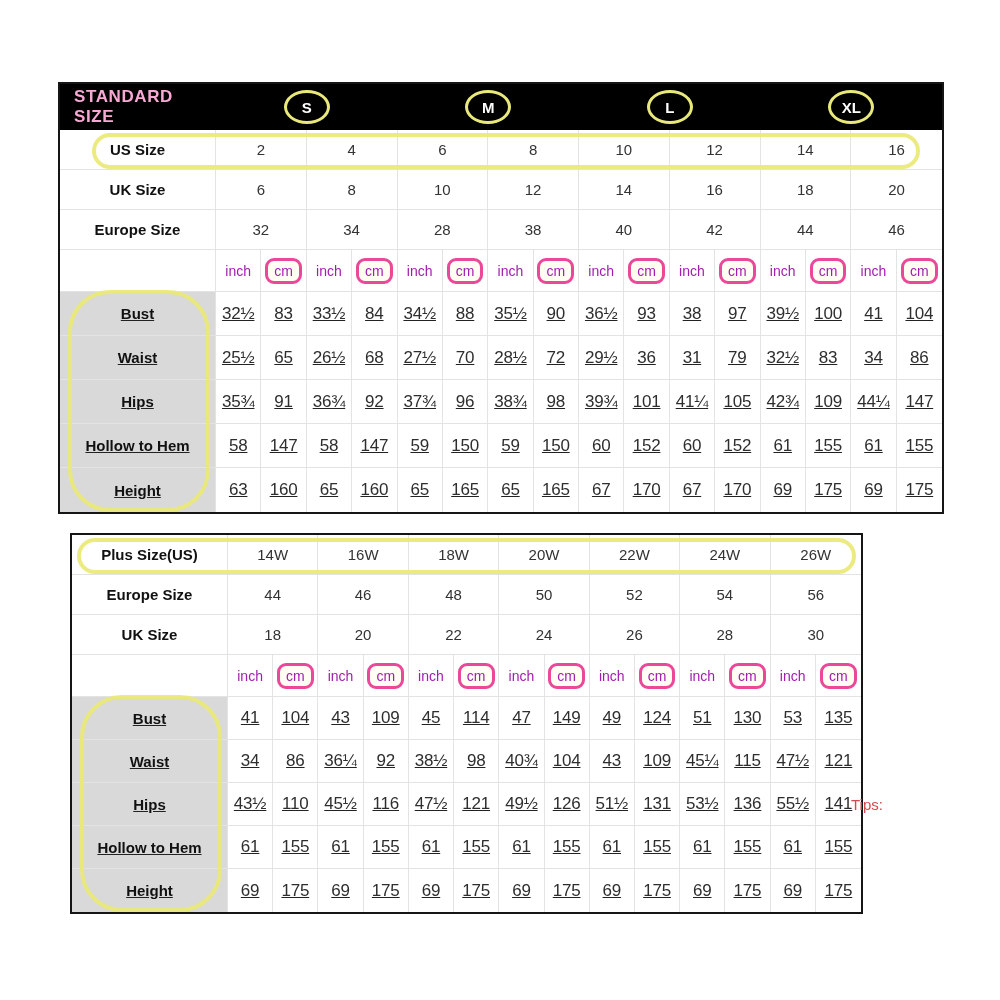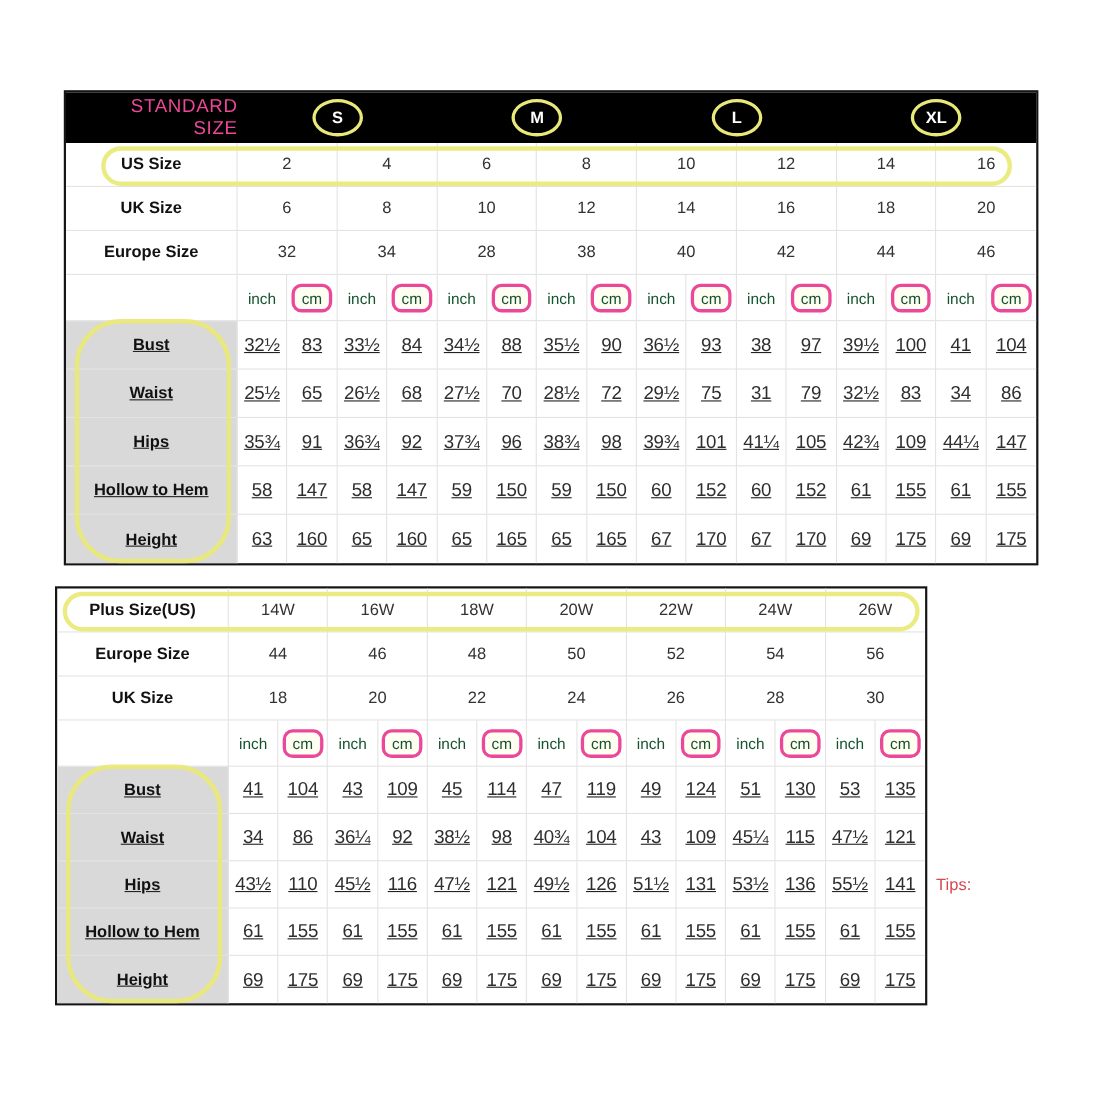--- a/index.html
+++ b/index.html
@@ -2,44 +2,44 @@
 <html><head>
 <meta charset="utf-8">
 <style>
   html,body{margin:0;padding:0;background:#fff;}
   .sheet{
     position:relative;width:1000px;height:1000px;background:#ffffff;
     font-family:"Liberation Sans",sans-serif;color:#222;overflow:hidden;
   }
   .tblwrap{position:absolute;border:2px solid #151515;background:#fff;box-sizing:border-box;}
   #standard-table{left:58px;top:82px;width:886px;}
-  #plus-table{left:50px;top:533px;width:793px;}
+  #plus-table{left:70px;top:533px;width:793px;}
 
   .black-bar{height:46px;background:#000;display:flex;align-items:center;}
-  .bar-title{flex:0 0 156px;box-sizing:border-box;padding-left:14px;color:#ec4899;
-    font-weight:normal;font-size:17px;letter-spacing:.6px;text-align:right;}
+  .bar-title{flex:0 0 156px;box-sizing:border-box;padding-left:14px;color:#f9a8d4;
+    font-weight:bold;font-size:17px;letter-spacing:.6px;}
   .size-groups{flex:1;display:grid;grid-template-columns:repeat(4,1fr);
     justify-items:center;align-items:center;}
   .size-circle{min-width:46px;height:34px;border:3px solid #e9e97b;border-radius:50%;
     display:flex;align-items:center;justify-content:center;color:#fff;font-weight:bold;
     font-size:15px;box-sizing:border-box;padding:0 9px;}
 
   .row{display:grid;}
   .cell{display:flex;align-items:center;justify-content:center;
     border-right:1px solid #e3e3e3;border-bottom:1px solid #e3e3e3;box-sizing:border-box;
     white-space:nowrap;}
   .row .cell:last-child{border-right:none;}
   .tbody .row:last-child .cell{border-bottom:none;}
   .size-row{height:40px;}
   .unit-row{height:42px;}
   .measure-row{height:44px;text-decoration:underline;}
   #plus-table .measure-row{height:43px;}
   .label-cell{font-weight:bold;font-size:15px;color:#111;}
   .value-cell{font-size:15px;color:#333;}
-  .unit-cell{font-size:14px;color:#14532d;}
+  .unit-cell{font-size:14px;color:#a21caf;}
   .measure-value{font-size:17px;color:#2e2e2e;letter-spacing:-0.2px;}
   .gray{background:#d9d9d9;}
   .cm-box{display:inline-block;border:3px solid #ec4899;border-radius:9px;
     padding:1px 6px;background:#fffef2;line-height:18px;}
   .inch-label{display:inline-block;padding:1px 2px;}
 
   .hl{position:absolute;border:4px solid rgba(233,233,118,.92);pointer-events:none;
     box-sizing:border-box;z-index:5;}
   .hl-us-row{left:32px;right:22px;top:49px;height:36px;border-radius:20px;}
   .hl-std-labels{left:8px;top:206px;width:142px;height:222px;border-radius:42px;}
@@ -173,21 +173,21 @@
           <div class="cell label-cell gray">Waist</div>
           <div class="cell measure-value">25½</div>
           <div class="cell measure-value">65</div>
           <div class="cell measure-value">26½</div>
           <div class="cell measure-value">68</div>
           <div class="cell measure-value">27½</div>
           <div class="cell measure-value">70</div>
           <div class="cell measure-value">28½</div>
           <div class="cell measure-value">72</div>
           <div class="cell measure-value">29½</div>
-          <div class="cell measure-value">75</div>
+          <div class="cell measure-value">36</div>
           <div class="cell measure-value">31</div>
           <div class="cell measure-value">79</div>
           <div class="cell measure-value">32½</div>
           <div class="cell measure-value">83</div>
           <div class="cell measure-value">34</div>
           <div class="cell measure-value">86</div>
         </div>
         <div class="row measure-row" style="grid-template-columns: 156px repeat(16, 1fr);">
           <div class="cell label-cell gray">Hips</div>
           <div class="cell measure-value">35¾</div>
@@ -329,21 +329,21 @@
         </div>
         <div class="row measure-row" style="grid-template-columns: 156px repeat(14, 1fr);">
           <div class="cell label-cell gray">Bust</div>
           <div class="cell measure-value">41</div>
           <div class="cell measure-value">104</div>
           <div class="cell measure-value">43</div>
           <div class="cell measure-value">109</div>
           <div class="cell measure-value">45</div>
           <div class="cell measure-value">114</div>
           <div class="cell measure-value">47</div>
-          <div class="cell measure-value">119</div>
+          <div class="cell measure-value">149</div>
           <div class="cell measure-value">49</div>
           <div class="cell measure-value">124</div>
           <div class="cell measure-value">51</div>
           <div class="cell measure-value">130</div>
           <div class="cell measure-value">53</div>
           <div class="cell measure-value">135</div>
         </div>
         <div class="row measure-row" style="grid-template-columns: 156px repeat(14, 1fr);">
           <div class="cell label-cell gray">Waist</div>
           <div class="cell measure-value">34</div>

